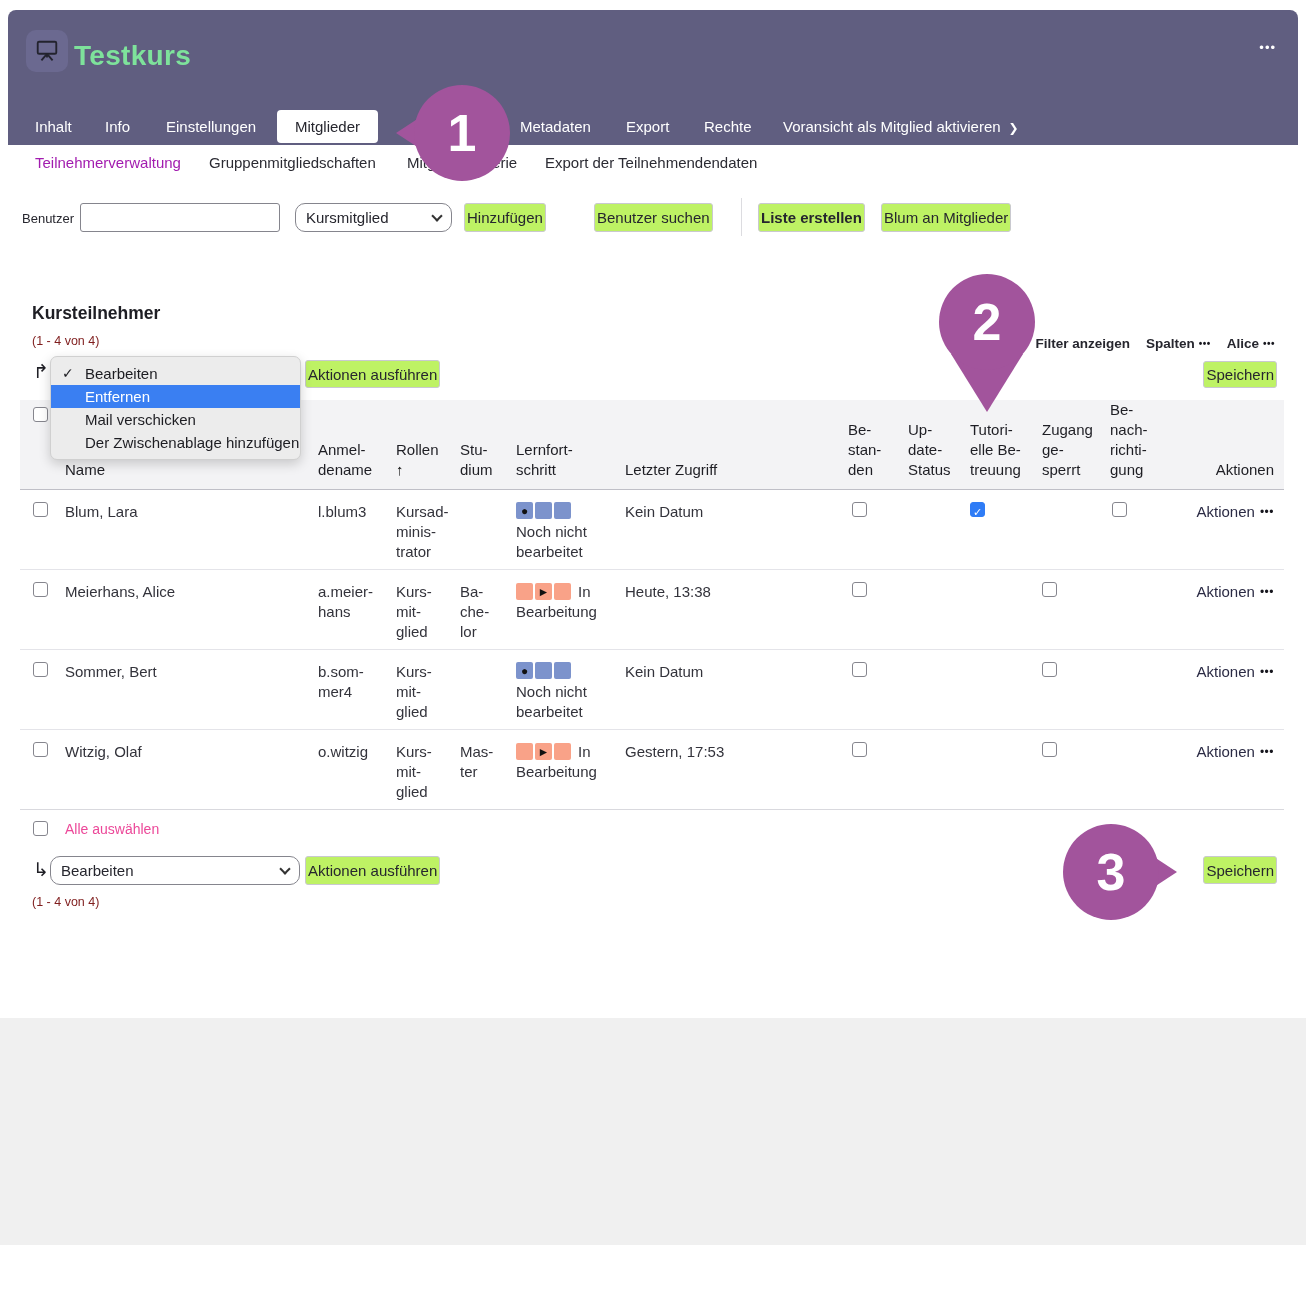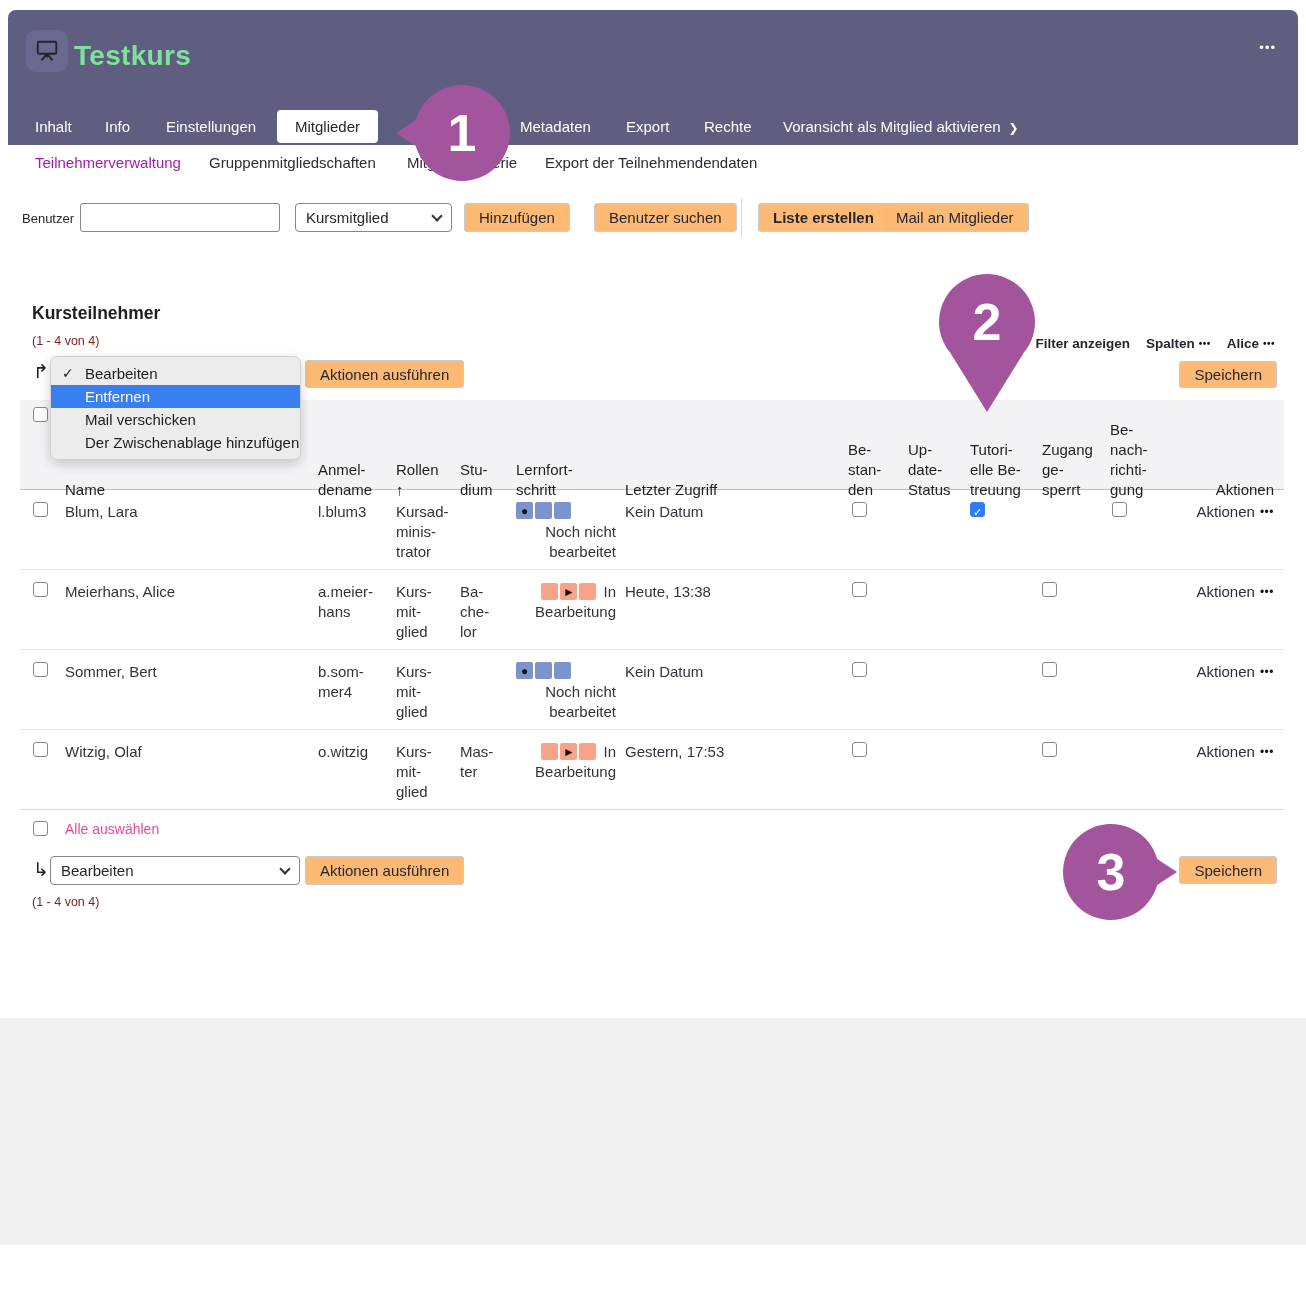--- a/index.html
+++ b/index.html
@@ -21,26 +21,26 @@
 
   
   .subnav-item { position:absolute; top:154px; font-size:15px; color:#2b2b33; cursor:pointer; }
   .subnav-item.active { color:#a21caf; }
 
   
   .form-label { position:absolute; left:22px; top:211px; font-size:13px; color:#26262e; }
   .text-input { position:absolute; left:80px; top:203px; width:200px; height:29px;
     border:1px solid #85858d; border-radius:3px; background:#fff; font-size:15px; padding:0 8px;
     font-family:inherit; }
-  .sel { position:absolute; height:29px; border:1px solid #85858d; border-radius:4px; background:#fff;
+  .sel { position:absolute; height:29px; border:1px solid #85858d; border-radius:10px; background:#fff;
     display:flex; align-items:center; padding:0 10px; font-size:15px; cursor:pointer; }
   .sel .chev { width:8px; height:8px; border-right:2px solid #333; border-bottom:2px solid #333;
     transform:rotate(45deg); margin-left:auto; margin-top:-3px; }
-  .btn { position:absolute; height:29px; background:#fdba74; border:1px solid #c9c9cf; border-radius:3px;
-    font-size:15px; color:#26262e; padding:0 14px; font-family:inherit; cursor:pointer; white-space:nowrap; }
+  .btn { position:absolute; height:29px; background:#bef264; border:1px solid #c9c9cf; border-radius:3px;
+    font-size:15px; color:#26262e; padding:0 2px; font-family:inherit; cursor:pointer; white-space:nowrap; }
   .vdivider { position:absolute; left:741px; top:198px; width:1px; height:38px; background:#dcdce0; }
 
   
   .section-title { position:absolute; left:32px; top:303px; font-size:17.5px; font-weight:bold; color:#1e1e24; }
   .count { position:absolute; font-size:12.5px; color:#7f1d1d; }
 
   
   .controls-right { position:absolute; top:336px; right:31px; display:flex; gap:16px; font-size:13.5px; color:#26262e;font-weight:bold; }
   .controls-right span { cursor:pointer; white-space:nowrap; }
   .dots { font-size:10px; letter-spacing:.5px; margin-left:4px; vertical-align:1px; color:#16161d; }
@@ -51,38 +51,38 @@
     border:1px solid #d0d0d0; border-radius:7px; box-shadow:0 4px 12px rgba(0,0,0,.18); padding:5px 0; z-index:30; }
   .menu-item { height:23px; line-height:23px; font-size:15px; color:#1d1d22; padding-left:34px; position:relative; cursor:pointer; white-space:nowrap; }
   .menu-item .check-icon { position:absolute; left:11px; font-size:14px; }
   .menu-item.selected { background:#3a7ff2; color:#fff; }
 
   
   .table { position:absolute; left:20px; top:400px; width:1264px; }
   .trow { display:grid; grid-template-columns:45px 253px 78px 64px 56px 109px 223px 60px 62px 72px 68px 85px 1fr;
     font-size:15px; color:#33333b; }
   .thead { height:90px; background:#f3f3f5; align-items:end; border-bottom:1px solid #bfbfc7; }
-  .thead .hcell { padding-bottom:10px; line-height:20px; color:#1e1e24; cursor:pointer;margin-top:20px; }
+  .thead .hcell { padding-bottom:10px; line-height:20px; color:#1e1e24; cursor:pointer; }
   .tr { height:80px; align-items:start; border-bottom:1px solid #e4e4e9; padding-top:12px; line-height:20px; }
   .tr:last-child { border-bottom:1px solid #d9d9de; }
   .pre { white-space:pre-line; }
   .cell-sel { margin-left:13px; }
   .thead .cell-sel { align-self:start; margin-top:7px; }
   .cb { width:15px; height:15px; border:1.5px solid #86868e; border-radius:3px; background:#fff;
     display:inline-block; cursor:pointer; position:relative; }
   .cb[data-checked="true"] { background:#2f7cf6; border-color:#2f7cf6; }
   .cb[data-checked="true"]::after { content:"✓"; position:absolute; left:2px; top:-1px; color:#fff; font-size:11px; font-weight:bold; }
   .cb-passed { margin-left:4px; } .cb-notif { margin-left:2px; }
   .col-actions { justify-self:end; padding-right:10px; }
   .action-link { color:#2b2b44; cursor:pointer; white-space:nowrap; }
   .action-link .dots { font-size:12px; margin-left:5px; color:#16161d; }
   .sort-icon { font-weight:bold; color:#111; }
 
   
-  .progress { width:100px;text-align:right; }
+  .progress { width:100px; }
   .squares { gap:2px; }
   .sq { width:17px; height:17px; border-radius:2px; display:flex; align-items:center; justify-content:center; font-size:11px; color:#111; }
   .progress[data-status="not-started"] .squares { display:flex; margin-bottom:3px; }
   .progress[data-status="not-started"] .sq { background:#7c93cc; }
   .progress[data-status="not-started"] .sq:nth-child(1)::after { content:"●"; font-size:12px; }
   .progress[data-status="in-progress"] .squares { display:inline-flex; vertical-align:-3px; margin-right:7px; }
   .progress[data-status="in-progress"] .sq { background:#f9a288; }
   .progress[data-status="in-progress"] .sq:nth-child(2)::after { content:"▶"; font-size:9.5px; }
 
   
@@ -132,21 +132,21 @@
   <label class="form-label">Benutzer</label>
   <input class="text-input" type="text" value="" style="">
   <div class="sel" style="left:295px; top:203px; width:157px;">
     <span>Kursmitglied</span>
     <span class="chev"></span>
   </div>
   <button class="btn" style="left:464px; top:203px;">Hinzufügen</button>
   <button class="btn" style="left:594px; top:203px;">Benutzer suchen</button>
   <div class="vdivider"></div>
   <button class="btn" style="left:758px; top:203px;font-weight:bold;">Liste erstellen</button>
-  <button class="btn" style="left:881px; top:203px;">Mail an Mitglieder</button>
+  <button class="btn" style="left:881px; top:203px;">Blum an Mitglieder</button>
 
   <div class="section-title">Kursteilnehmer</div>
   <div class="count" style="left:32px; top:334px;">(1 - 4 von 4)</div>
 
   <div class="controls-right">
     <span>Filter anzeigen</span>
     <span><span>Spalten</span><span class="dots">•••</span></span>
     <span><span>Alice</span><span class="dots">•••</span></span>
   </div>
   <button class="btn" style="left:auto; right:29px; top:361px; height:27px;">Speichern</button>

